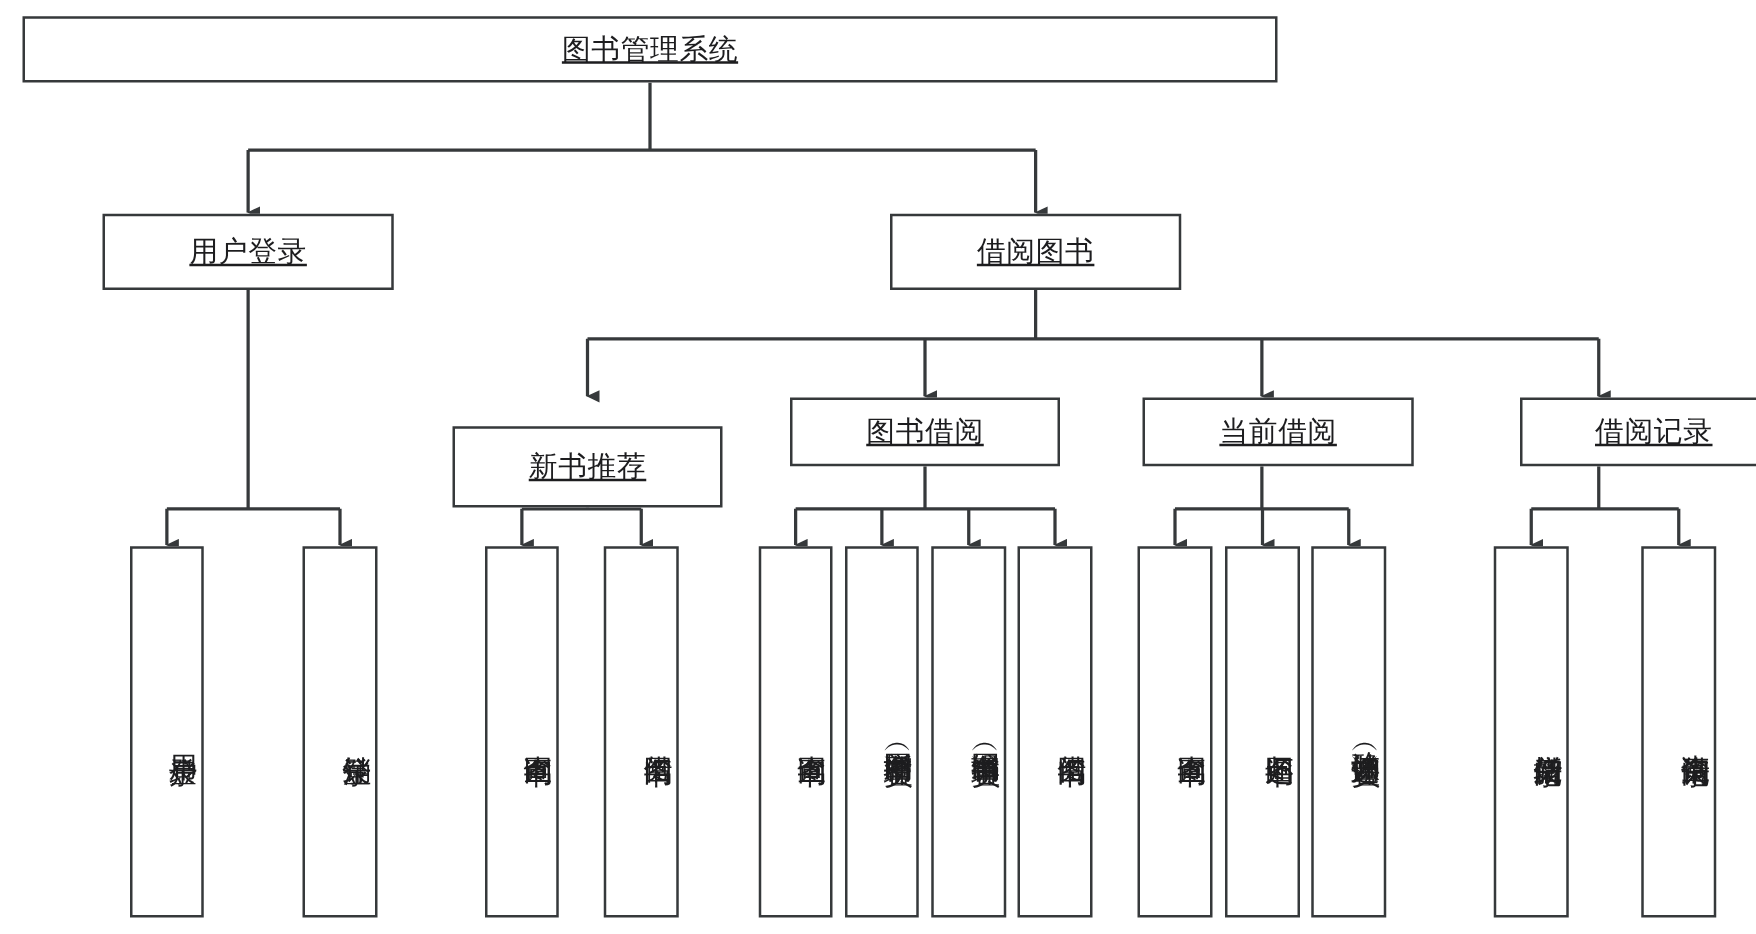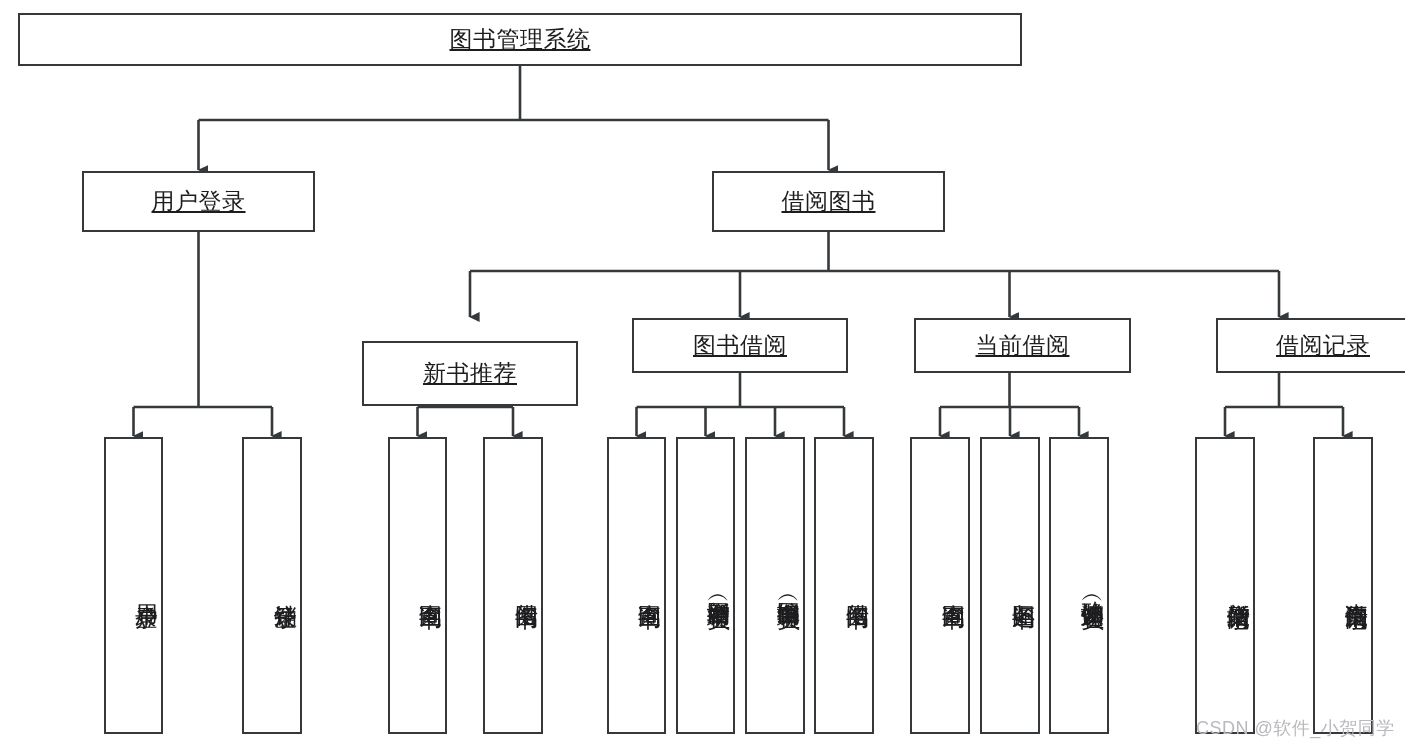--- a/index.html
+++ b/index.html
@@ -173,15 +173,14 @@
         <span class="vlabel">确认归还（管理员）</span>
       </div>
       <div class="node vert" style="left: 1195px; top: 437px; width: 60px; height: 297px;">
         <span class="vlabel">新增借阅记录</span>
       </div>
       <div class="node vert" style="left: 1313px; top: 437px; width: 60px; height: 297px;">
         <span class="vlabel">查询借阅记录</span>
       </div>
     </div>
 
-  <div class="watermark" style="left: 1196px; top: 716px;">CSDN @软件_小贺同学</div>
 
 </div>
 
 </body></html>

